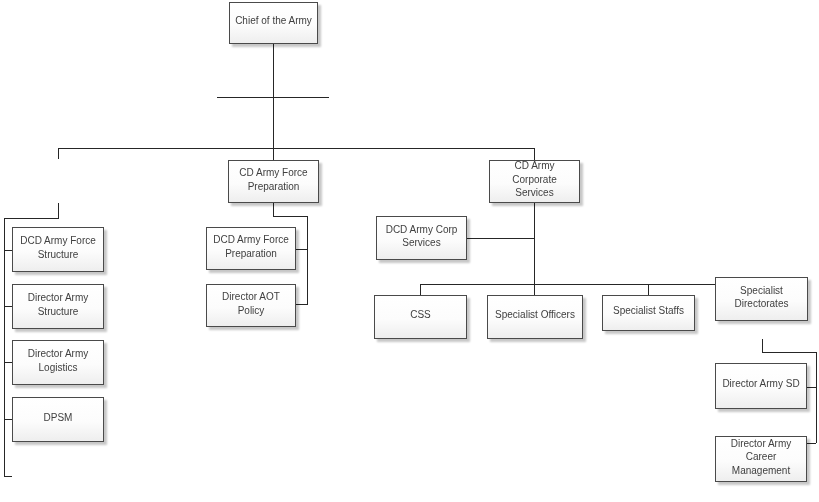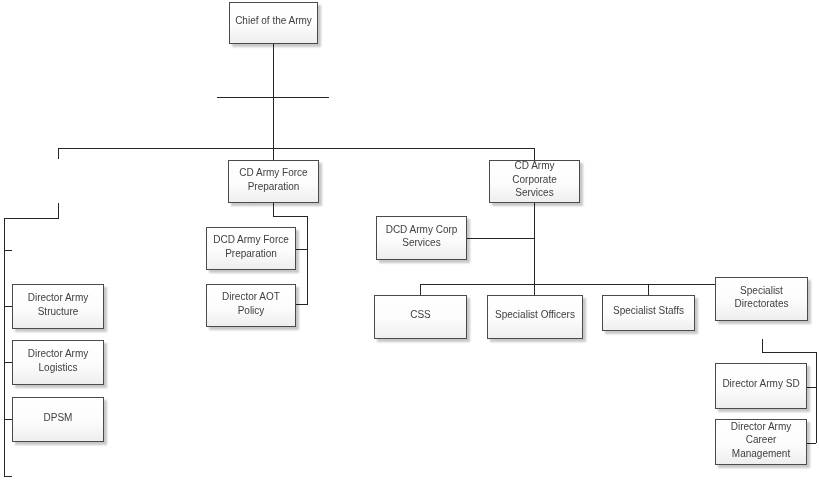--- a/index.html
+++ b/index.html
@@ -81,20 +81,23 @@
     <span class="lbl">Chief of the Army</span>
   </div>
 
   <div class="node" style="left:228px;top:160px;width:91px;height:43px">
     <span class="lbl">CD Army Force Preparation</span>
   </div>
   <div class="node" style="left:489px;top:160px;width:91px;height:43px">
     <span class="lbl">CD Army Corporate Services</span>
   </div>
 
+  <div class="node" style="left:12px;top:227px;width:92px;height:45px">
+    <span class="lbl">DCD Army Force Structure</span>
+  </div>
   <div class="node" style="left:12px;top:284px;width:92px;height:45px">
     <span class="lbl">Director Army Structure</span>
   </div>
   <div class="node" style="left:12px;top:340px;width:92px;height:45px">
     <span class="lbl">Director Army Logistics</span>
   </div>
   <div class="node" style="left:12px;top:397px;width:92px;height:45px">
     <span class="lbl">DPSM</span>
   </div>
 
@@ -118,17 +121,17 @@
   <div class="node" style="left:602px;top:295px;width:93px;height:36px">
     <span class="lbl">Specialist Staffs</span>
   </div>
   <div class="node" style="left:715px;top:277px;width:93px;height:44px">
     <span class="lbl">Specialist Directorates</span>
   </div>
 
   <div class="node" style="left:715px;top:363px;width:92px;height:46px">
     <span class="lbl">Director Army SD</span>
   </div>
-  <div class="node" style="left:715px;top:419px;width:92px;height:46px">
+  <div class="node" style="left:715px;top:436px;width:92px;height:46px">
     <span class="lbl">Director Army Career Management</span>
   </div>
 
 </div>
 
 </body></html>

